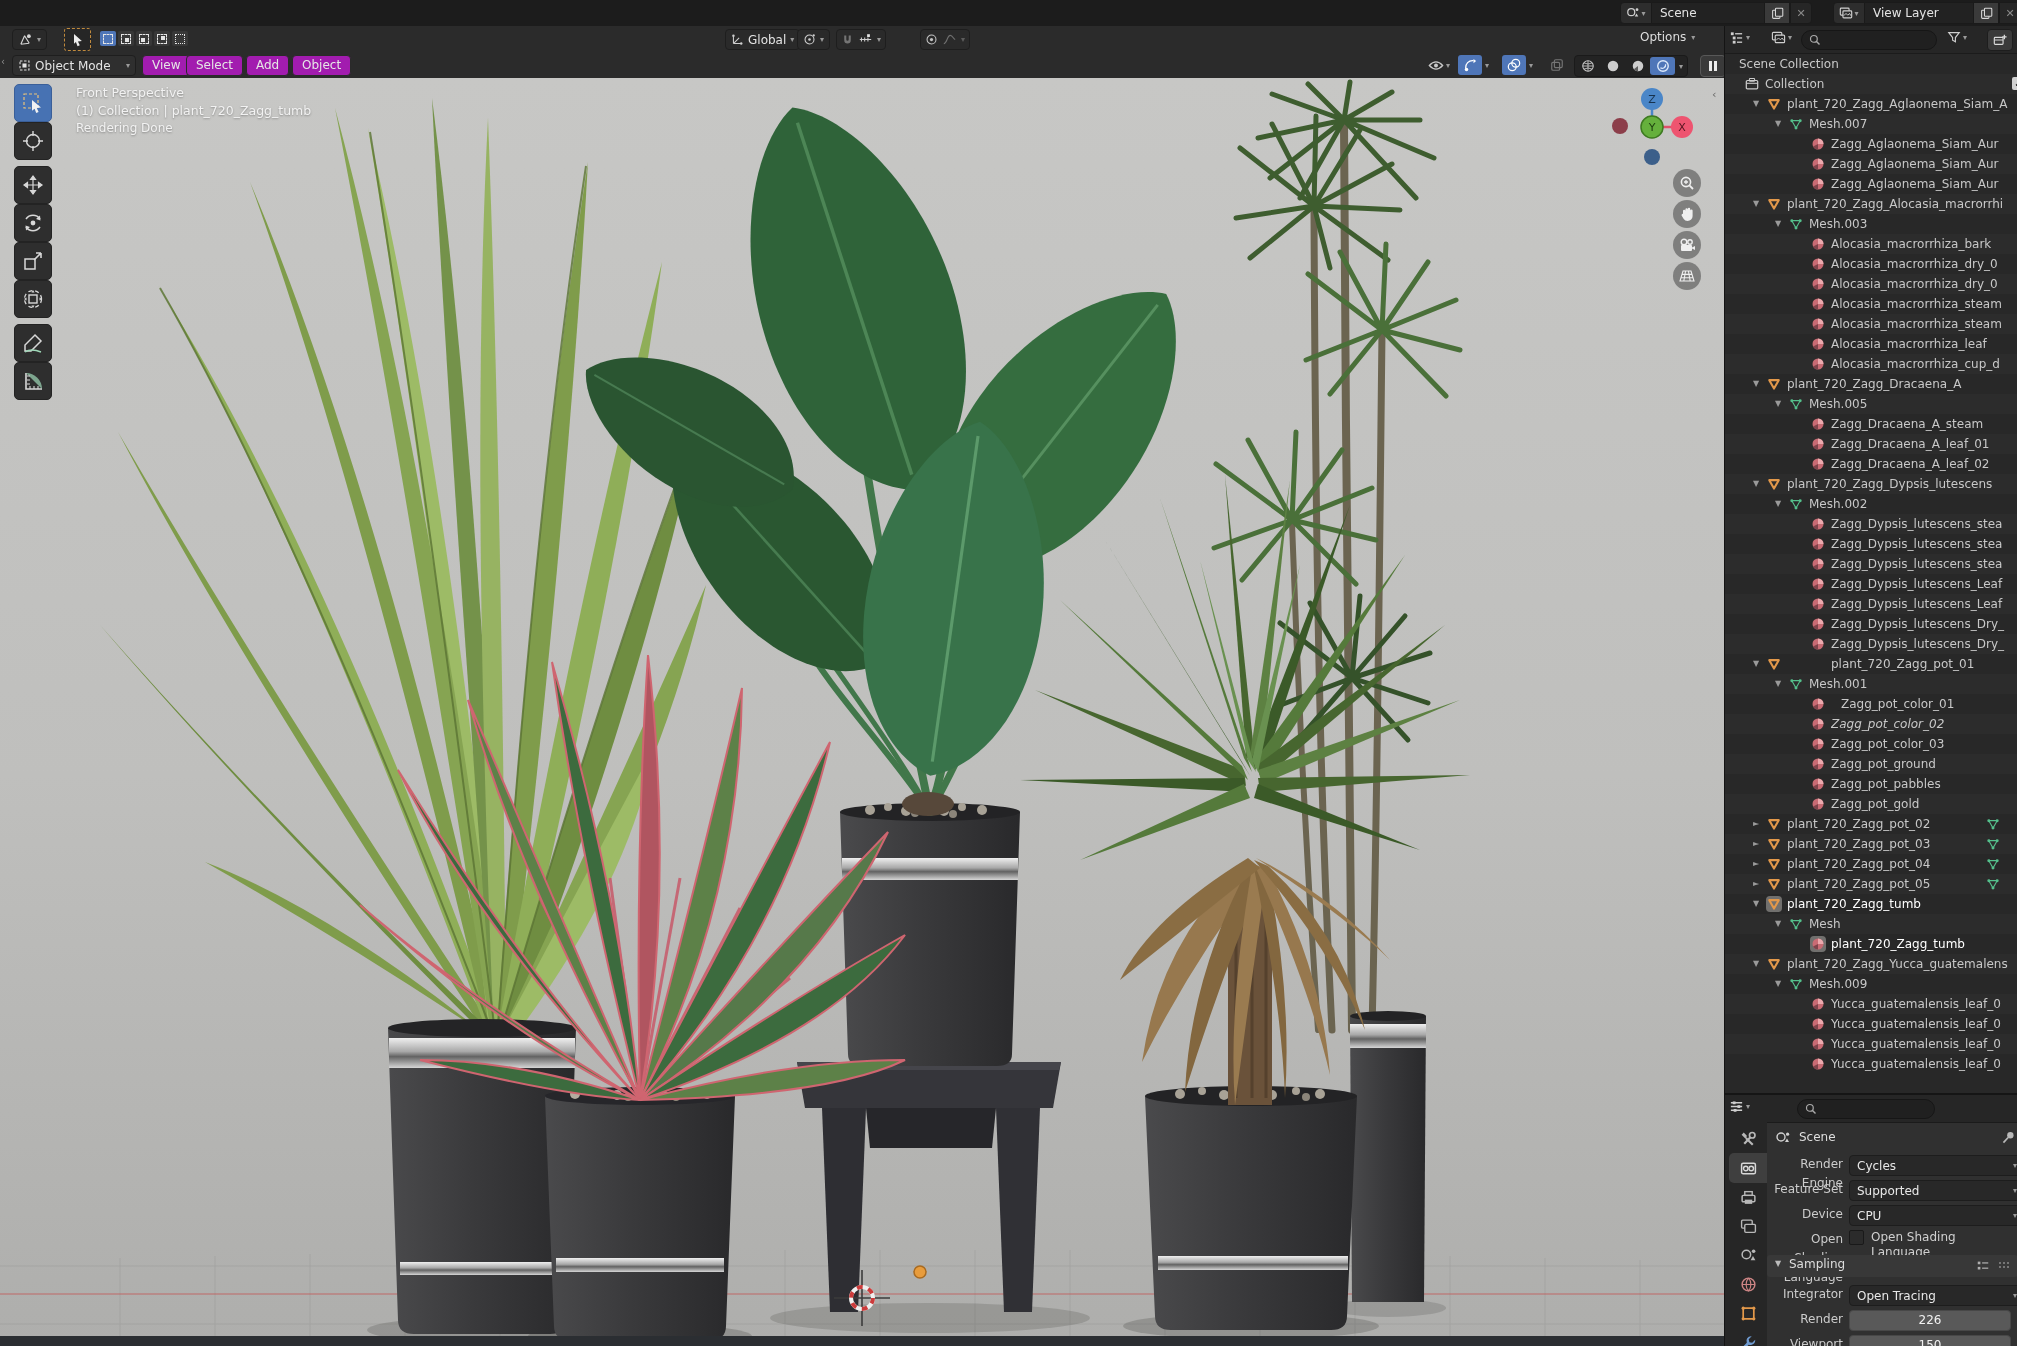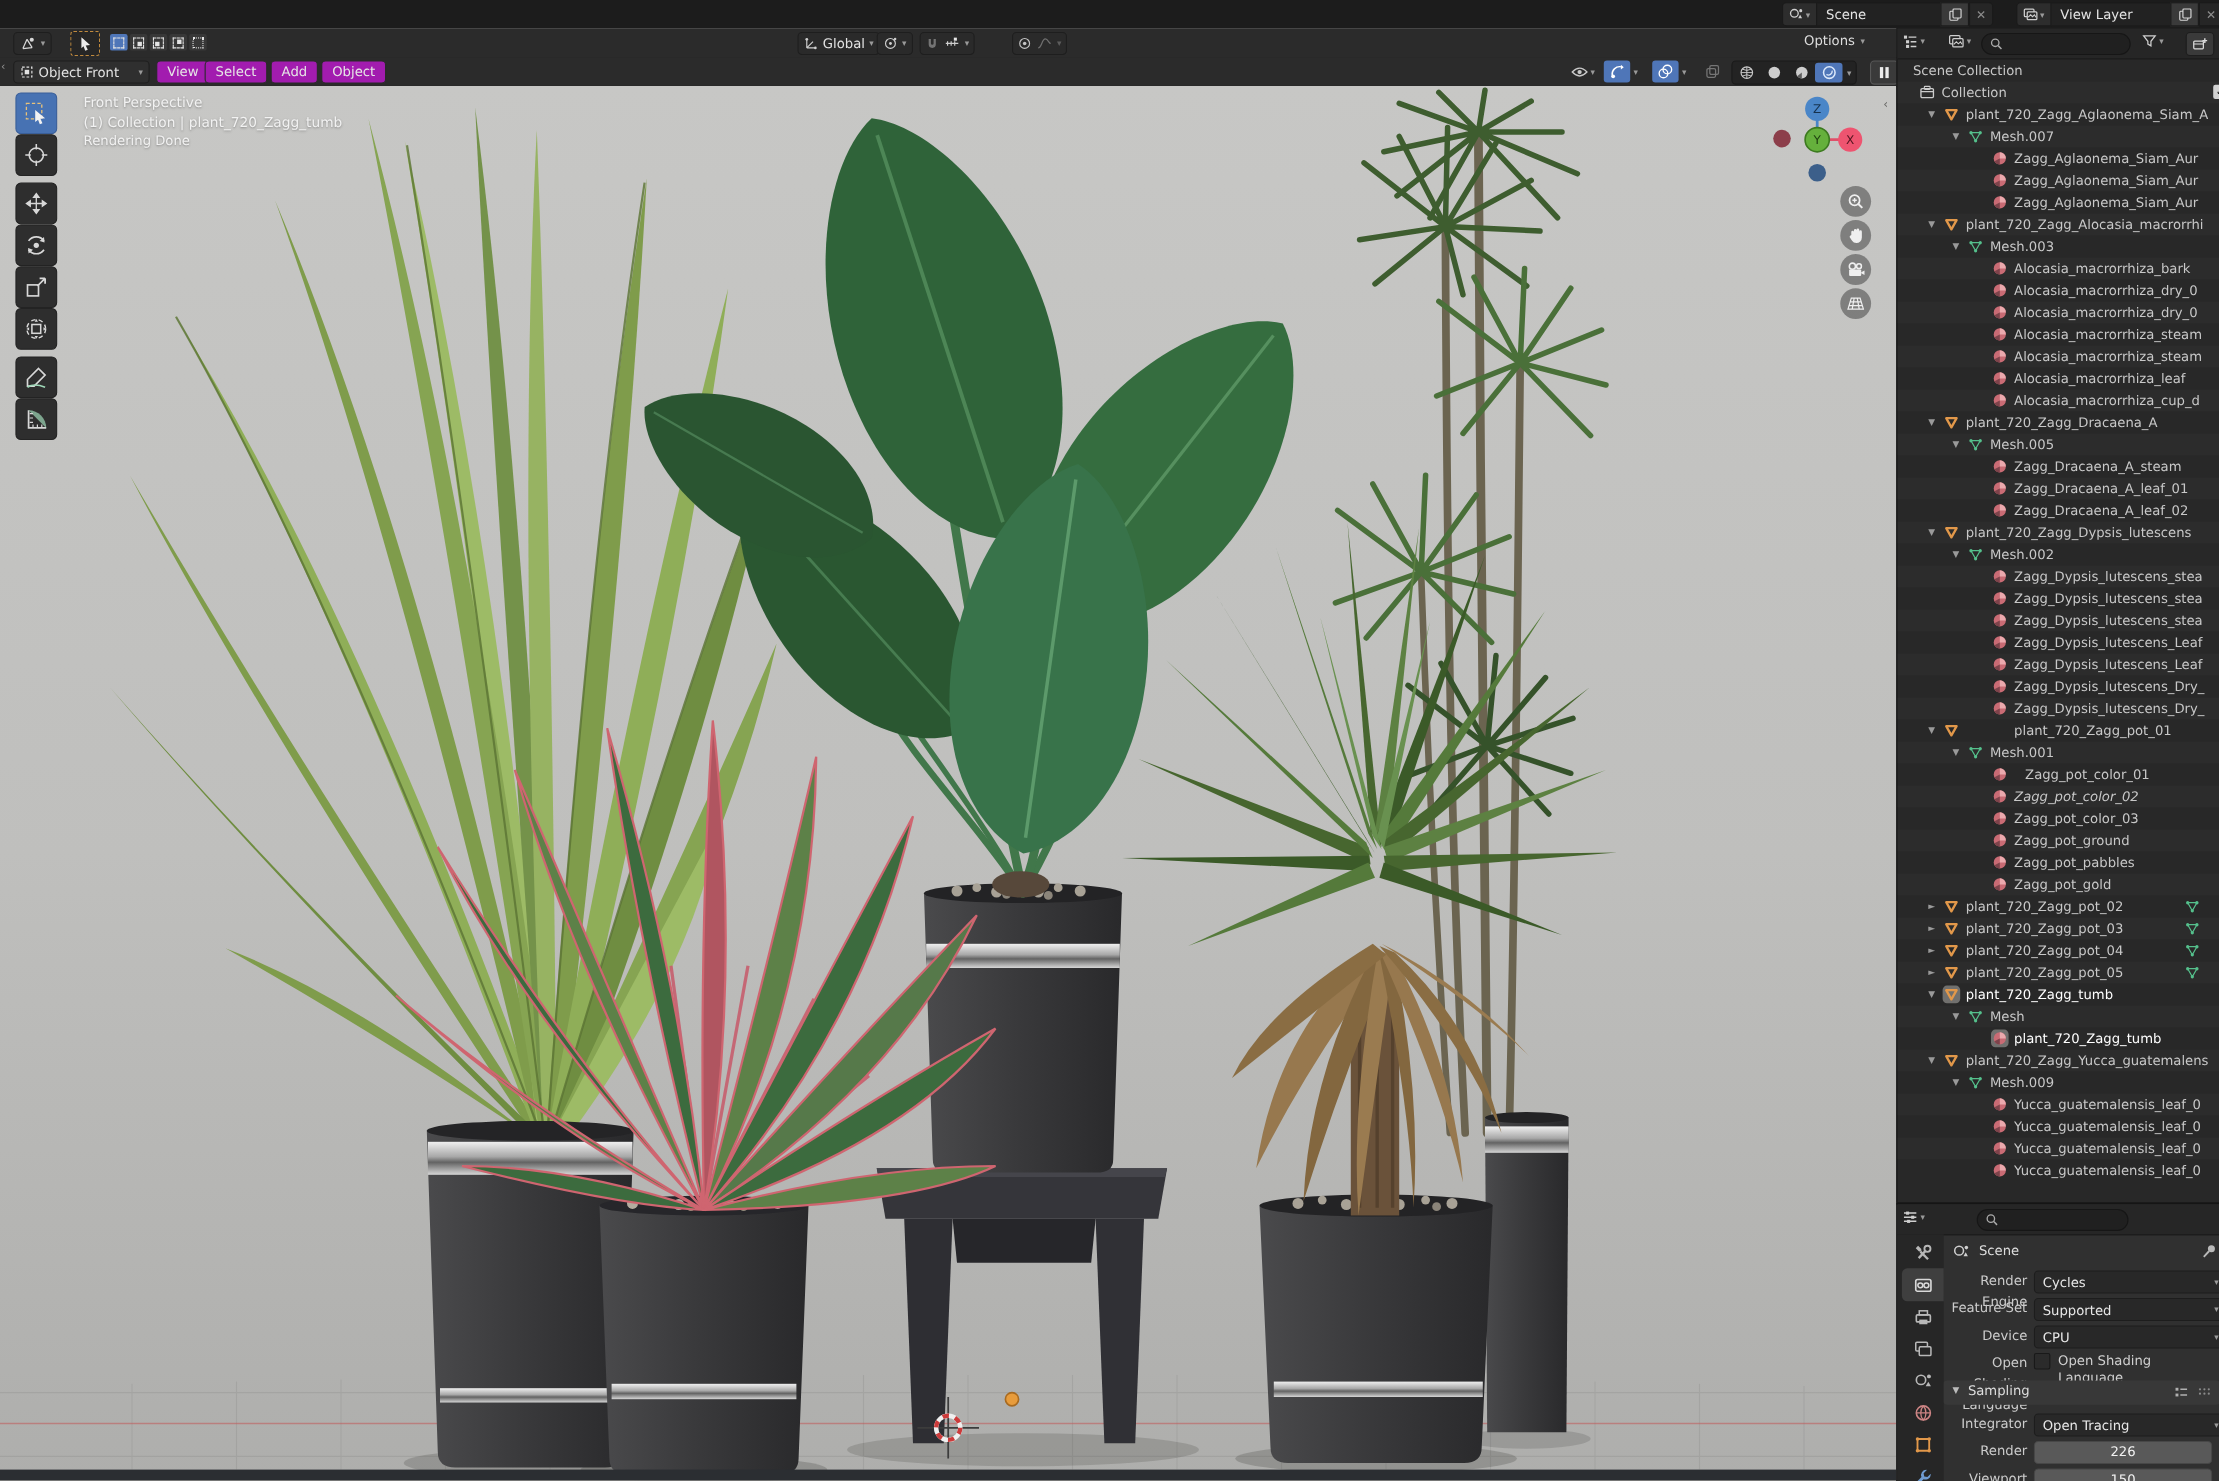--- a/index.html
+++ b/index.html
@@ -200,21 +200,21 @@
     </div>
   </div>
 
   <div id="vp-hdr-b" class="abs vp-hdr">
     <span class="abs" style="left:1px;top:4px;color:#8f8f8f;font-size:10px;">‹</span>
     <div class="wdg" style="left:12px;top:3px;width:112px;background:#2f2f2f;">
       <svg width="13" height="13" viewBox="0 0 16 16">
           <rect x="2.5" y="2.5" width="11" height="11" fill="none" stroke="#e2e2e2" stroke-width="1.3" stroke-dasharray="3 2"></rect>
           <rect x="5.5" y="5.5" width="5" height="5" fill="#e2e2e2"></rect>
         </svg>
-      <span style="flex:1;">Object Front</span>
+      <span style="flex:1;">Object Mode</span>
       <span class="carat">▾</span>
     </div>
     <span class="menu-btn" style="left:142px;">View</span>
     <span class="menu-btn" style="left:186px;">Select</span>
     <span class="menu-btn" style="left:246px;">Add</span>
     <span class="menu-btn" style="left:292px;">Object</span>
 
     <div class="icbtn" style="left:1422px;width:34px;gap:2px;">
       <svg width="16" height="11" viewBox="0 0 18 11">
           <path d="M1.5,5.5 Q9,-2.5 16.5,5.5 Q9,13.5 1.5,5.5 Z" fill="none" stroke="#c9c9c9" stroke-width="1.4"></path>

